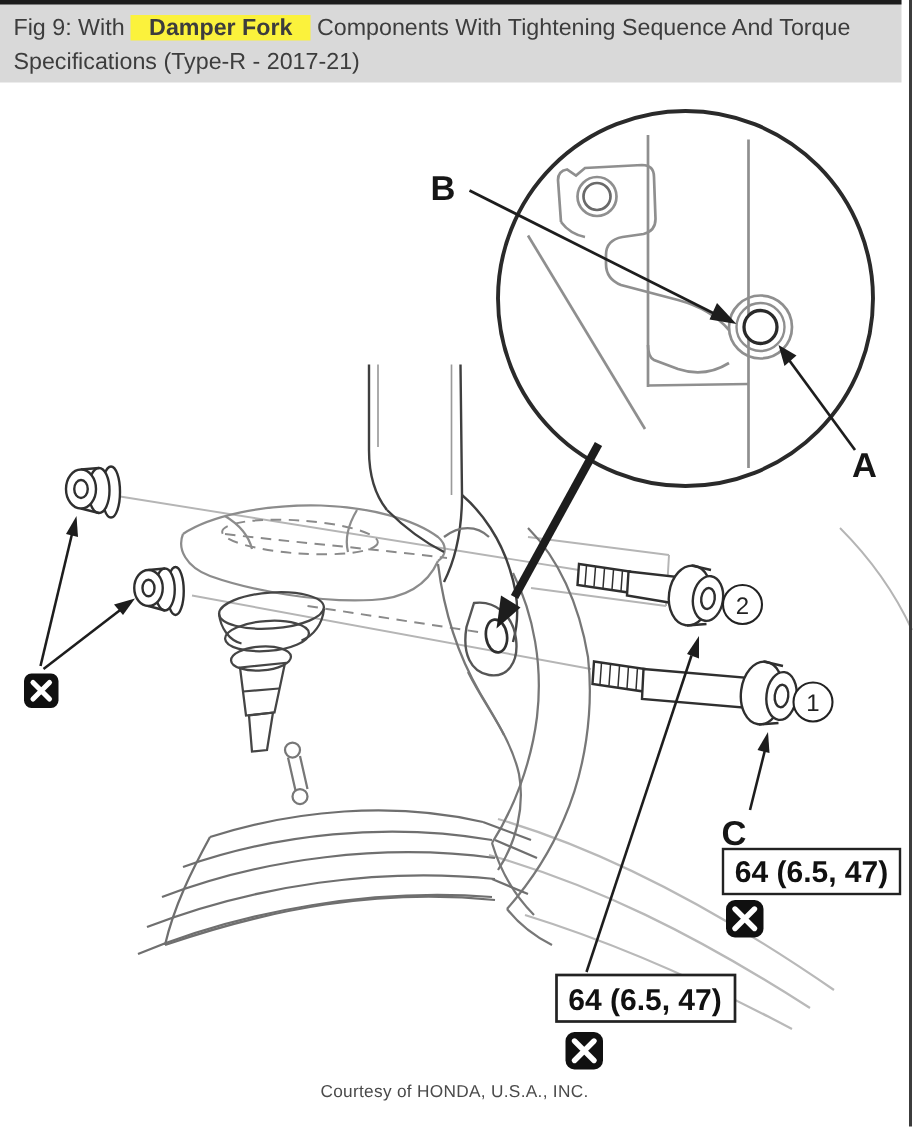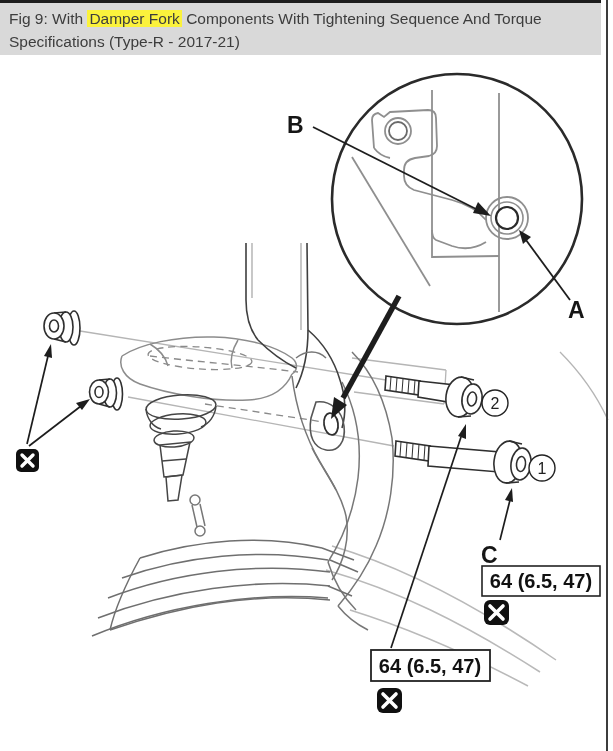--- a/index.html
+++ b/index.html
@@ -19,21 +19,22 @@
   .fig-header{
     position:absolute;left:0;top:0;width:601px;height:55px;
     background:var(--header-bg);
     border-top:3px solid var(--border-dark);
     box-sizing:border-box;
     padding:4px 12px 0 9px;
     font-size:15.5px;line-height:23px;color:var(--text-main);
   }
   .fig-header .hl{
     background:var(--highlight);
-    padding:0 2px;
+    padding:0 12px;
+    font-weight:bold;
   }
   .right-border{
     position:absolute;left:606px;top:0;width:2px;height:751px;
     background:#3c3c3c;
   }
   svg.diagram{position:absolute;left:0;top:55px;}
   .footer-credit{
     position:absolute;left:0;top:722px;width:606px;
     text-align:center;font-size:11.5px;color:#4a4a4a;letter-spacing:0.2px;
   }
@@ -232,15 +233,16 @@
       <polygon points="466,424 466,439 458,436" fill="#1d1d1d"></polygon>
     </g>
     <g>
       <rect x="371" y="650" width="119" height="31" fill="#ffffff" stroke="#222222" stroke-width="1.8"></rect>
       <text class="torque" x="430" y="673" text-anchor="middle">64 (6.5, 47)</text>
       <rect x="377" y="688" width="25" height="25" rx="6" fill="#101010"></rect>
       <path d="M383,694 L396,707 M396,694 L383,707" stroke="#ffffff" stroke-width="3.6" stroke-linecap="round"></path>
     </g>
   </svg>
 
+  <div class="footer-credit">Courtesy of HONDA, U.S.A., INC.</div>
 
   <div class="right-border"></div>
 </div>
 
 </body></html>

